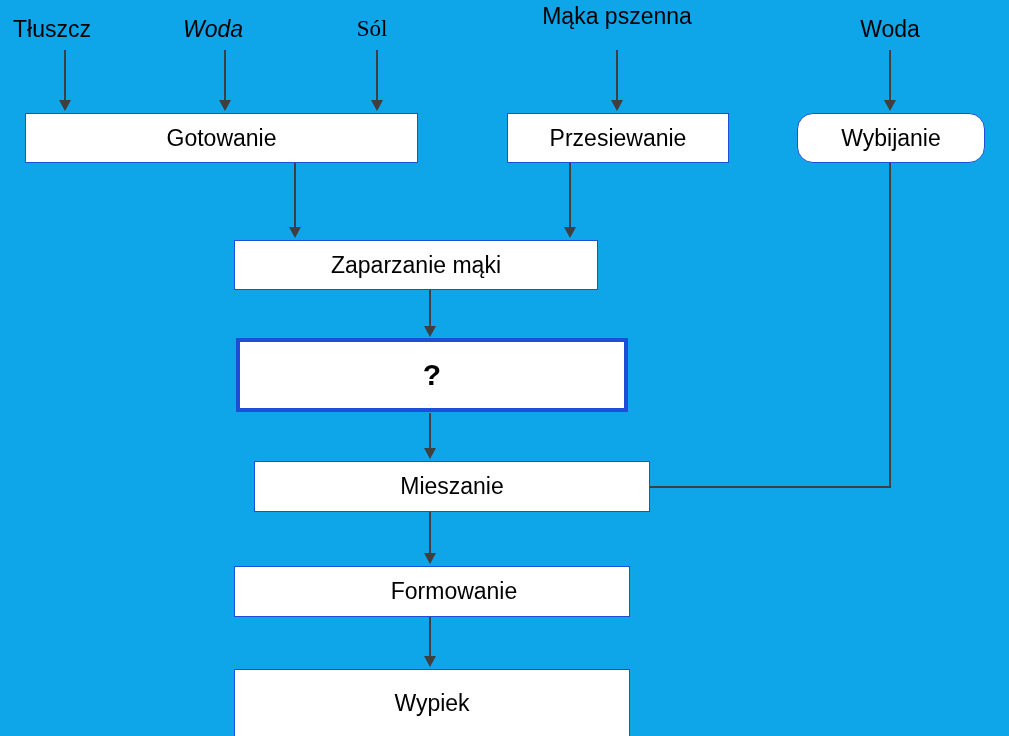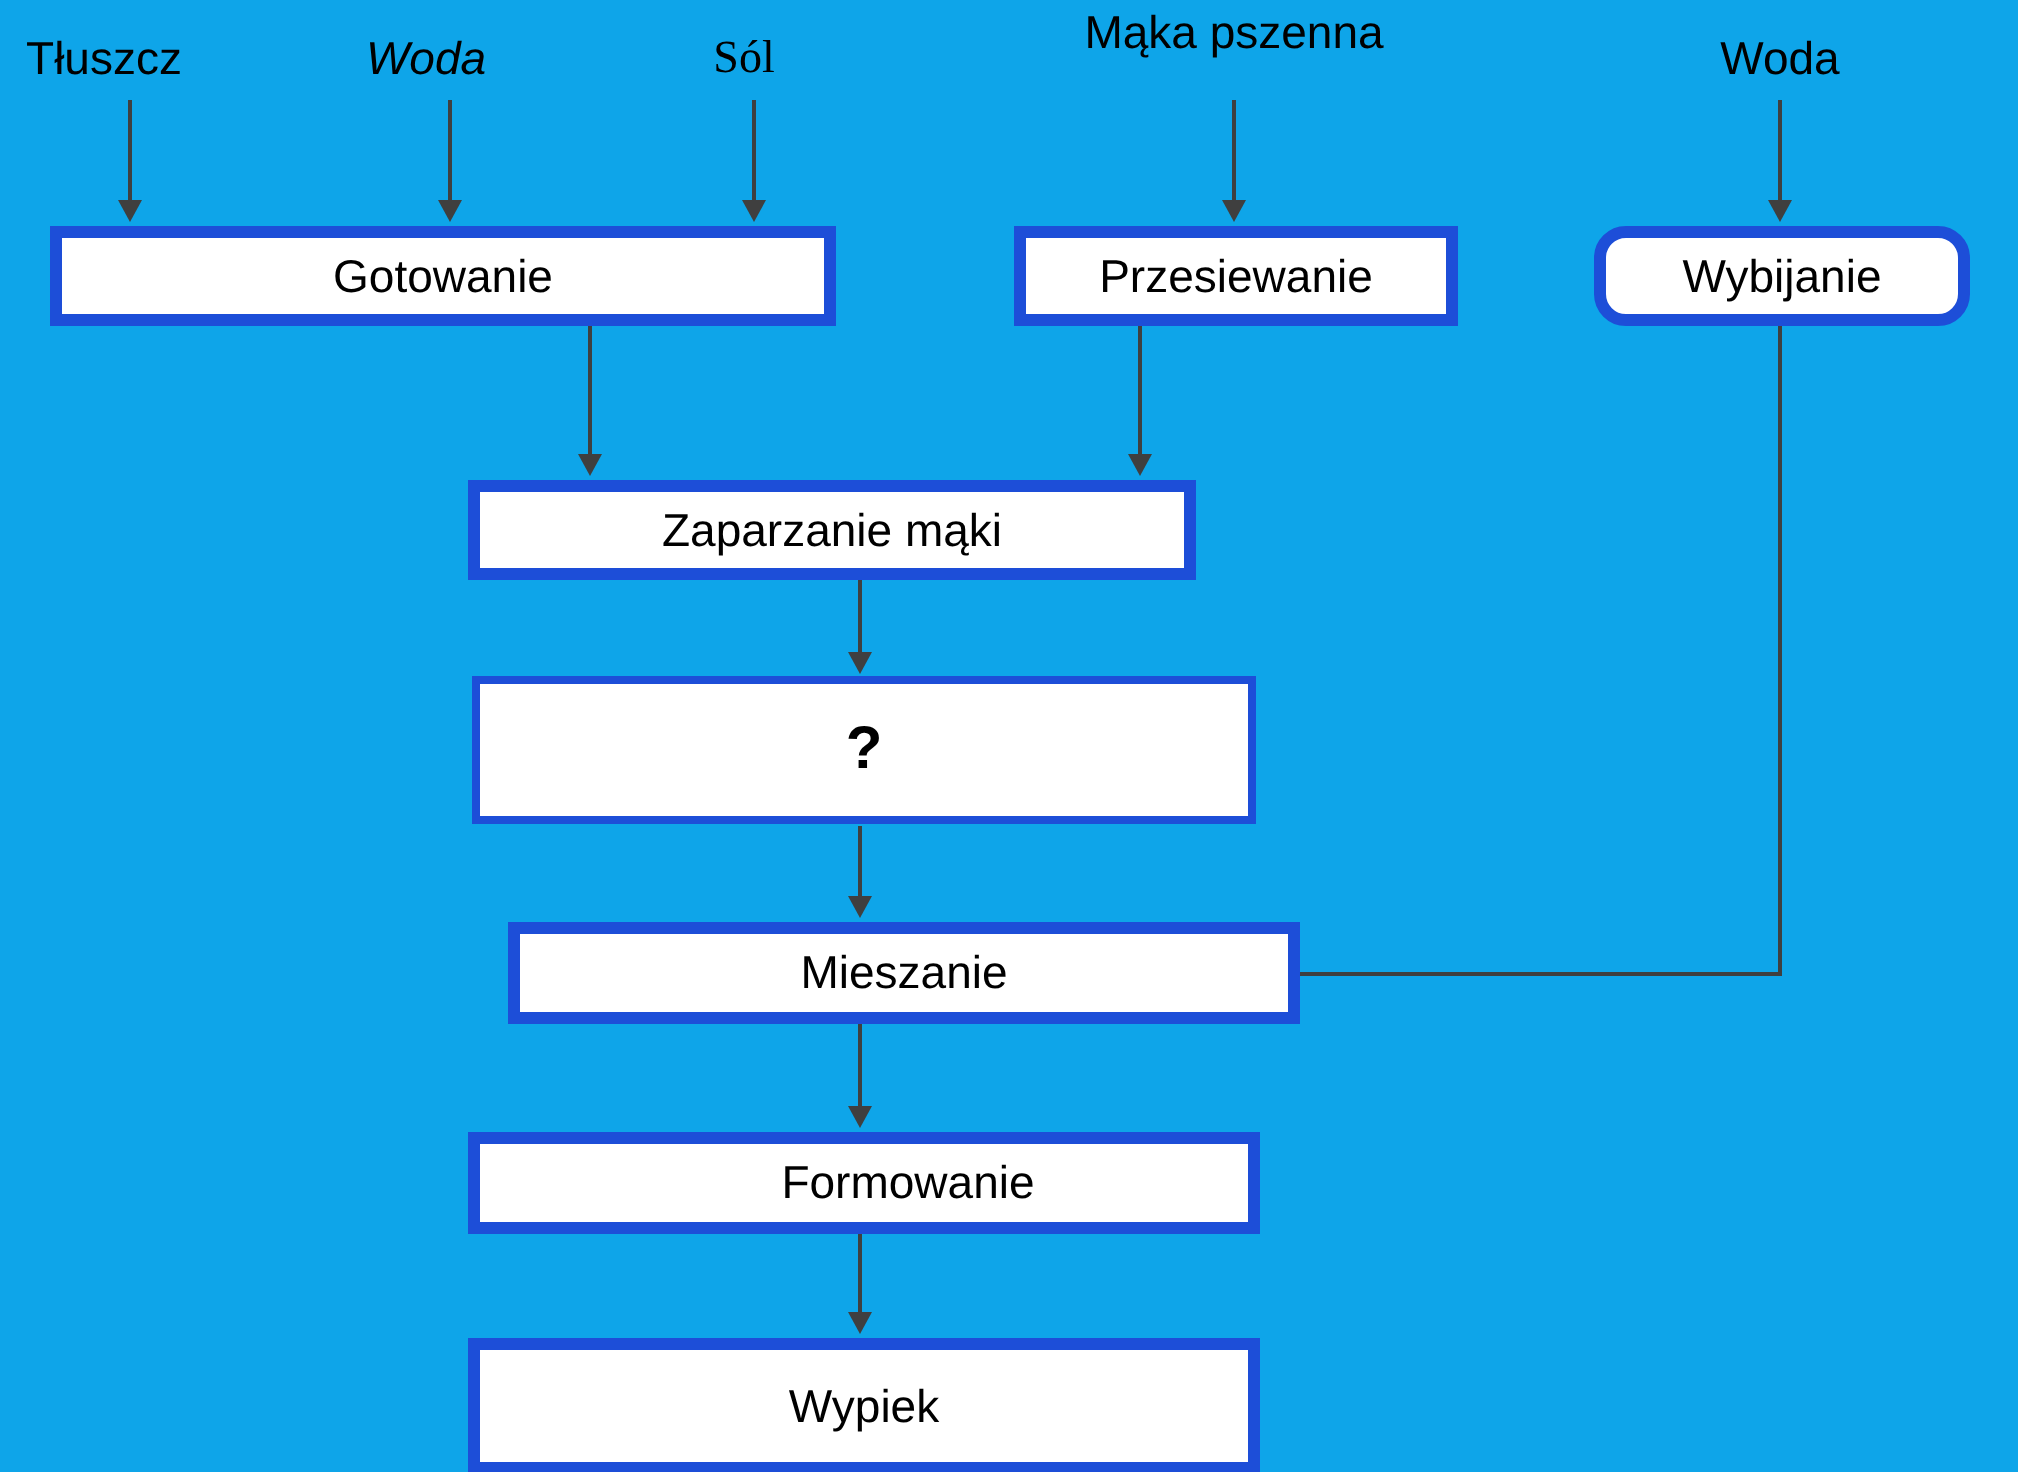--- a/index.html
+++ b/index.html
@@ -27,21 +27,21 @@
     stroke-width: 2;
     fill: none;
   }
   .wires polygon {
     fill: #3f3f3f;
     stroke: none;
   }
   .box {
     position: absolute;
     box-sizing: border-box;
-    border: 6px solid #1d4ed8;
+    border: 1px solid #1d4ed8;
     background: #ffffff;
     display: flex;
     align-items: center;
     justify-content: center;
     font-size: 23px;
     line-height: 1;
   }
   .box-question {
     border-width: 4px;
     font-weight: bold;

